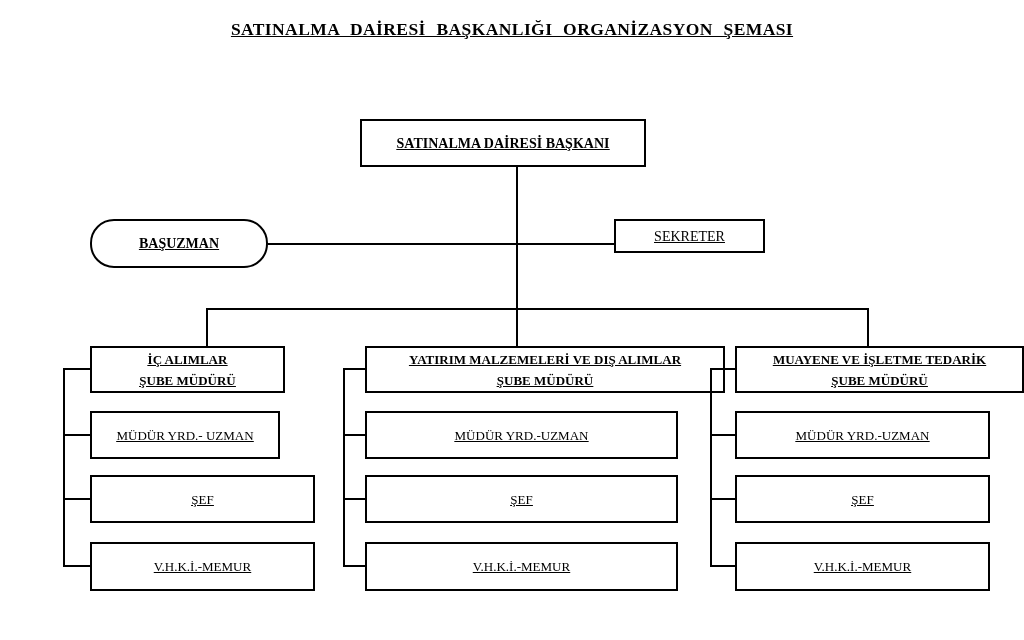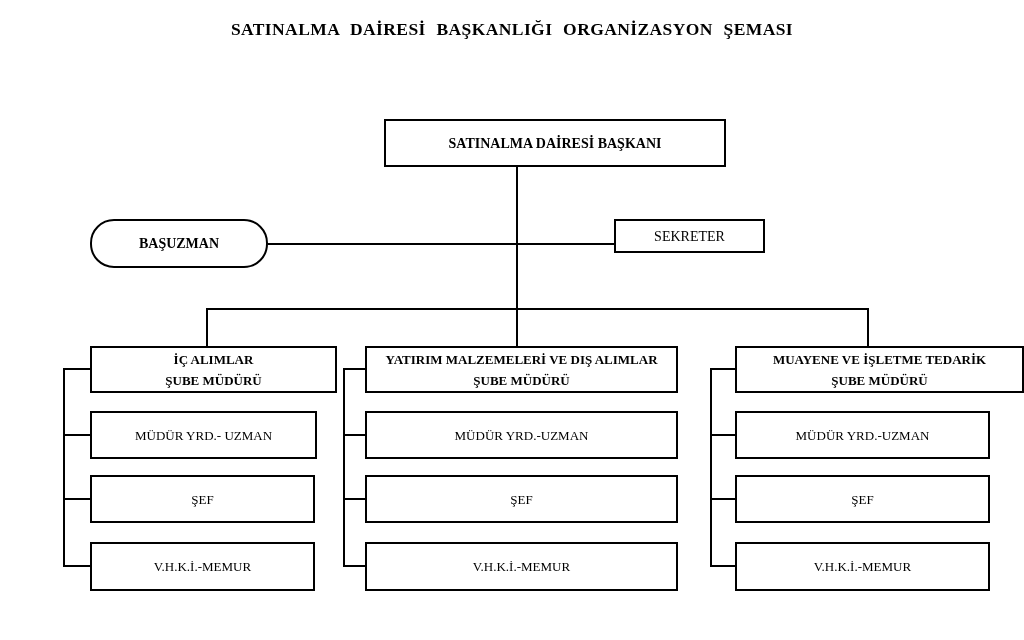--- a/index.html
+++ b/index.html
@@ -1,20 +1,20 @@
 <!DOCTYPE html>
 <html style="--line-color: #000000; --bg: #ffffff; --text: #000000;"><head>
 <meta charset="utf-8">
 <style>
   :root{
     --line-color:#000000;
     --bg:#ffffff;
     --text:#000000;
   }
-  *{margin:0;padding:0;box-sizing:border-box;}
+  *{margin:0;padding:0;box-sizing:border-box;text-decoration:underline;}
   html,body{background:var(--bg);}
   body{
     font-family:"Liberation Serif","DejaVu Serif",serif;
     color:var(--text);
   }
   .canvas{
     position:relative;
     width:1024px;
     height:640px;
     background:var(--bg);
@@ -50,46 +50,46 @@
     background:var(--line-color);
   }
 </style>
 </head>
 <body>
 
 <div class="canvas">
 
   <div class="chart-title">SATINALMA DAİRESİ BAŞKANLIĞI ORGANİZASYON ŞEMASI</div>
 
-  <div class="box bold big" style="left:360px;top:119px;width:342px;height:48px;margin-left:24px;">
+  <div class="box bold big" style="left:360px;top:119px;width:286px;height:48px;">
     <span>SATINALMA DAİRESİ BAŞKANI</span>
   </div>
 
   <div class="box bold big" style="left:90px;top:219px;width:178px;height:49px;border-radius:24px;">
     <span>BAŞUZMAN</span>
   </div>
   <div class="box big" style="left:614px;top:219px;width:151px;height:34px;">
     <span>SEKRETER</span>
   </div>
 
-  <div class="box bold" style="left:90px;top:346px;width:247px;height:47px;">
+  <div class="box bold" style="left:90px;top:346px;width:195px;height:47px;">
     <span>İÇ ALIMLAR</span>
     <span>ŞUBE MÜDÜRÜ</span>
   </div>
-  <div class="box" style="left:90px;top:411px;width:227px;height:48px;">
+  <div class="box" style="left:90px;top:411px;width:190px;height:48px;">
     <span>MÜDÜR YRD.- UZMAN</span>
   </div>
   <div class="box" style="left:90px;top:475px;width:225px;height:48px;">
     <span>ŞEF</span>
   </div>
   <div class="box" style="left:90px;top:542px;width:225px;height:49px;">
     <span>V.H.K.İ.-MEMUR</span>
   </div>
 
-  <div class="box bold" style="left:365px;top:346px;width:313px;height:47px;">
+  <div class="box bold" style="left:365px;top:346px;width:360px;height:47px;">
     <span>YATIRIM MALZEMELERİ VE DIŞ ALIMLAR</span>
     <span>ŞUBE MÜDÜRÜ</span>
   </div>
   <div class="box" style="left:365px;top:411px;width:313px;height:48px;">
     <span>MÜDÜR YRD.-UZMAN</span>
   </div>
   <div class="box" style="left:365px;top:475px;width:313px;height:48px;">
     <span>ŞEF</span>
   </div>
   <div class="box" style="left:365px;top:542px;width:313px;height:49px;">

